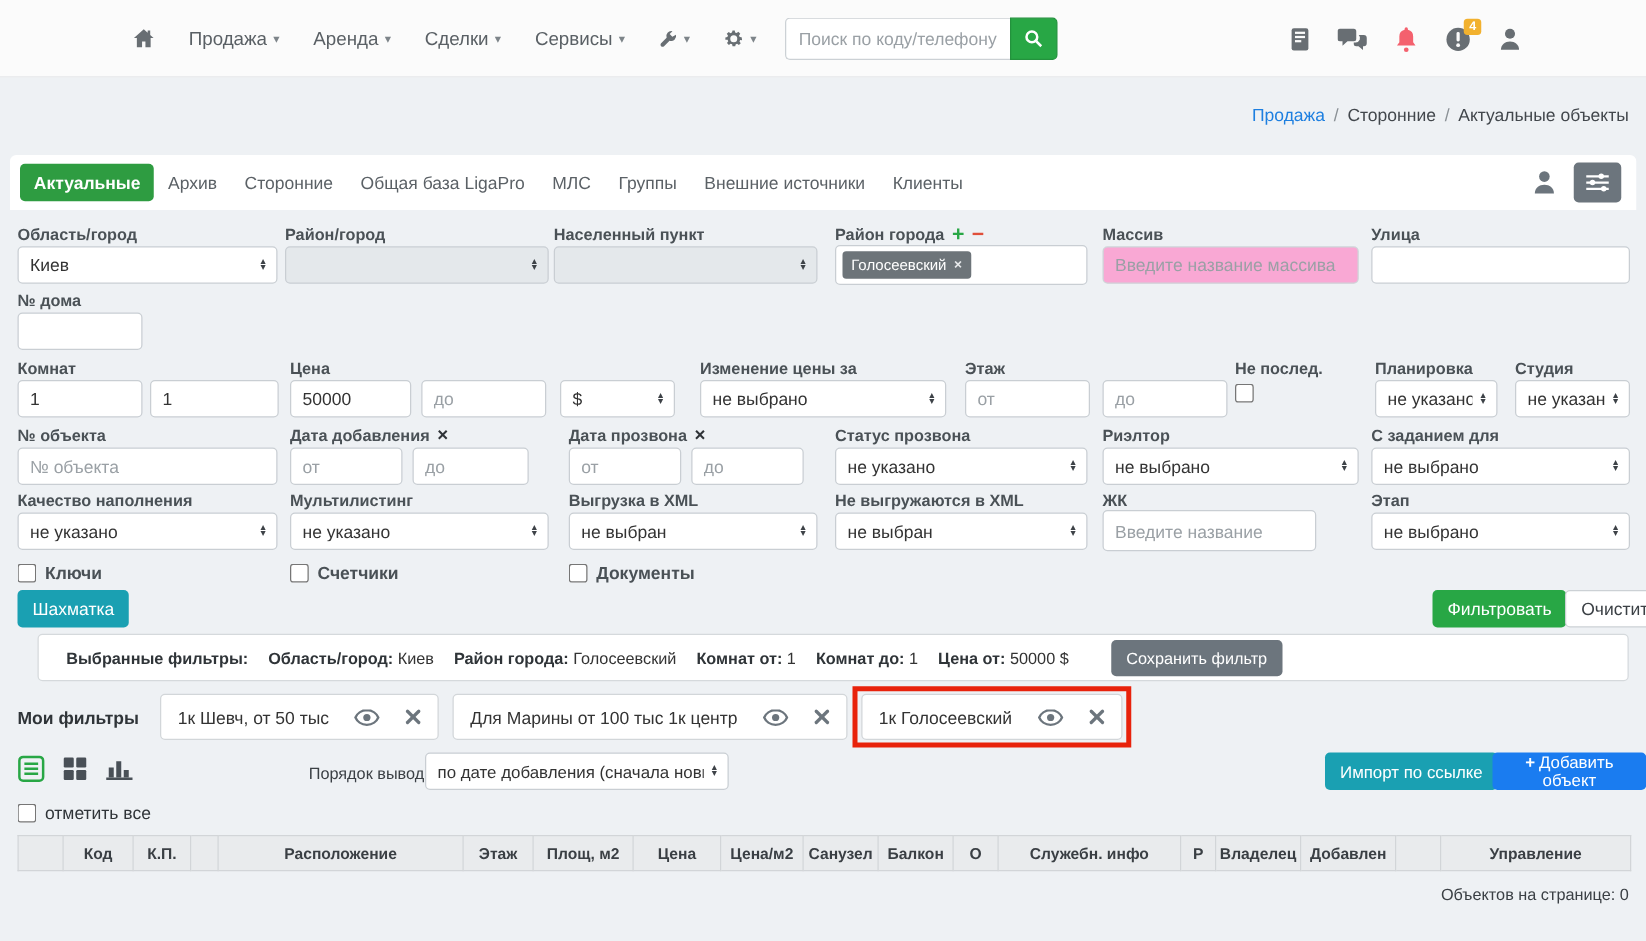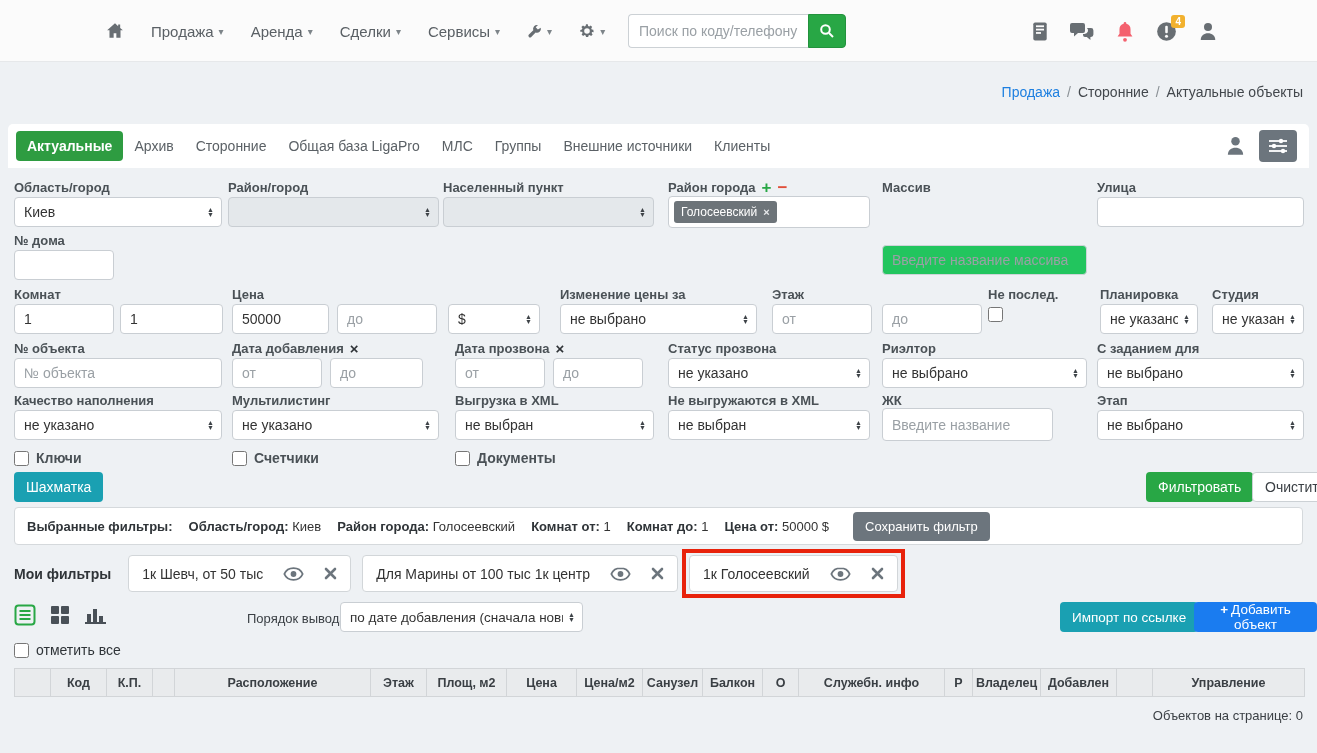--- a/index.html
+++ b/index.html
@@ -35,45 +35,45 @@
   .tabsbar-right { position:absolute; right:12px; top:6px; display:flex; align-items:center; gap:14px; }
   .slider-btn { width:38px; height:32px; background:#6c757d; border-radius:4px; display:flex; align-items:center; justify-content:center; cursor:pointer; }
 
   
   .lbl { position:absolute; font-size:13px; font-weight:bold; color:#4a5156; white-space:nowrap; display:flex; gap:6px; align-items:center; }
   .plus-ic { color:#28a745; font-size:17px; font-weight:bold; cursor:pointer; line-height:10px; }
   .minus-ic { color:#e04f3a; font-size:17px; font-weight:bold; cursor:pointer; line-height:10px; }
   .clr-ic { color:#2f3337; font-size:15px; font-weight:900; cursor:pointer; line-height:10px; }
   .inp { position:absolute; height:30px; border:1px solid #c9ced3; border-radius:4px; background:#fff; padding:0 9px; font-size:14px; color:#333; font-family:"Liberation Sans",sans-serif; outline:none; }
   .inp::placeholder { color:#9aa0a5; }
-  .inp.dis { background:#22c55e; border-color:#ced4d8;margin-top:48px; }
+  .inp.dis { background:#f9a8d4; border-color:#ced4d8; }
   .sel { position:absolute; height:30px; background:#fff; border:1px solid #c9ced3; border-radius:4px; display:flex; align-items:center; justify-content:space-between; padding:0 7px 0 9px; font-size:14px; color:#333; cursor:pointer; overflow:hidden; }
   .sel.dis { background:#e4e8eb; }
   .sel-t { white-space:nowrap; overflow:hidden; }
   .sel-a { display:flex; flex-direction:column; align-items:center; margin-left:5px; flex:none; }
   .sel-a i { font-style:normal; font-size:7px; line-height:5.5px; color:#3d4247; }
   .tagbox { position:absolute; height:32px; background:#fff; border:1px solid #c9ced3; border-radius:4px; display:flex; align-items:center; padding:0 5px; }
   .tag { background:#6d7479; color:#fff; font-size:12px; border-radius:3px; padding:4px 7px; display:flex; align-items:center; gap:6px; }
   .tag .tx { color:#e8eaec; font-size:11px; cursor:pointer; font-weight:bold; }
   .chk-row { position:absolute; display:flex; align-items:center; gap:7px; font-size:14px; font-weight:bold; color:#4a5156; }
   .chk { width:15px; height:15px; }
 
   
   .btn { position:absolute; height:30px; border:none; border-radius:4px; font-size:14px; font-family:"Liberation Sans",sans-serif; cursor:pointer; padding:0 12px; }
   .btn-teal { background:#1aa0b2; color:#fff; }
   .btn-green { background:#28a745; color:#fff; }
   .btn-light { background:#fff; color:#3b4045; border:1px solid #ccd1d5; }
   .btn-gray { background:#6c757d; color:#fff; }
   .btn-blue { background:#1a7cf0; color:#fff; }
 
   
-  .selbar { position:absolute; left:14px; right:14px; top:507px; height:38px; background:#fff; border:1px solid #d5d9dc; border-radius:4px; display:flex; align-items:center; padding:0 12px; gap:16px; font-size:13px; color:#333; }
+  .selbar { position:absolute; left:30px; right:14px; top:507px; height:38px; background:#fff; border:1px solid #d5d9dc; border-radius:4px; display:flex; align-items:center; padding:0 22px; gap:16px; font-size:13px; color:#333; }
   .selbar b { color:#2f3438; }
   .selbar .pair { white-space:nowrap; }
-  .selbar .save { position:static; height:29px; font-size:13px; margin-left:8px; }
+  .selbar .save { position:static; height:29px; font-size:13px; margin-left:18px; }
 
   
   .myf { position:absolute; left:14px; top:555px; display:flex; align-items:center; gap:11px; }
   .myf-label { font-size:14px; font-weight:bold; color:#2f3438; margin-right:6px; }
   .chip { position:relative; height:37px; background:#fff; border:1px solid #d2d6d9; border-radius:4px; display:flex; align-items:center; gap:20px; padding:0 13px; font-size:14px; color:#333; }
   .chip .ic { display:flex; align-items:center; cursor:pointer; }
   .hl-box { position:absolute; inset:-7px -8px; border:4px solid #e8220b; pointer-events:none; z-index:5; }
 
   
   .views { position:absolute; left:14px; top:604px; display:flex; align-items:center; gap:13px; }

